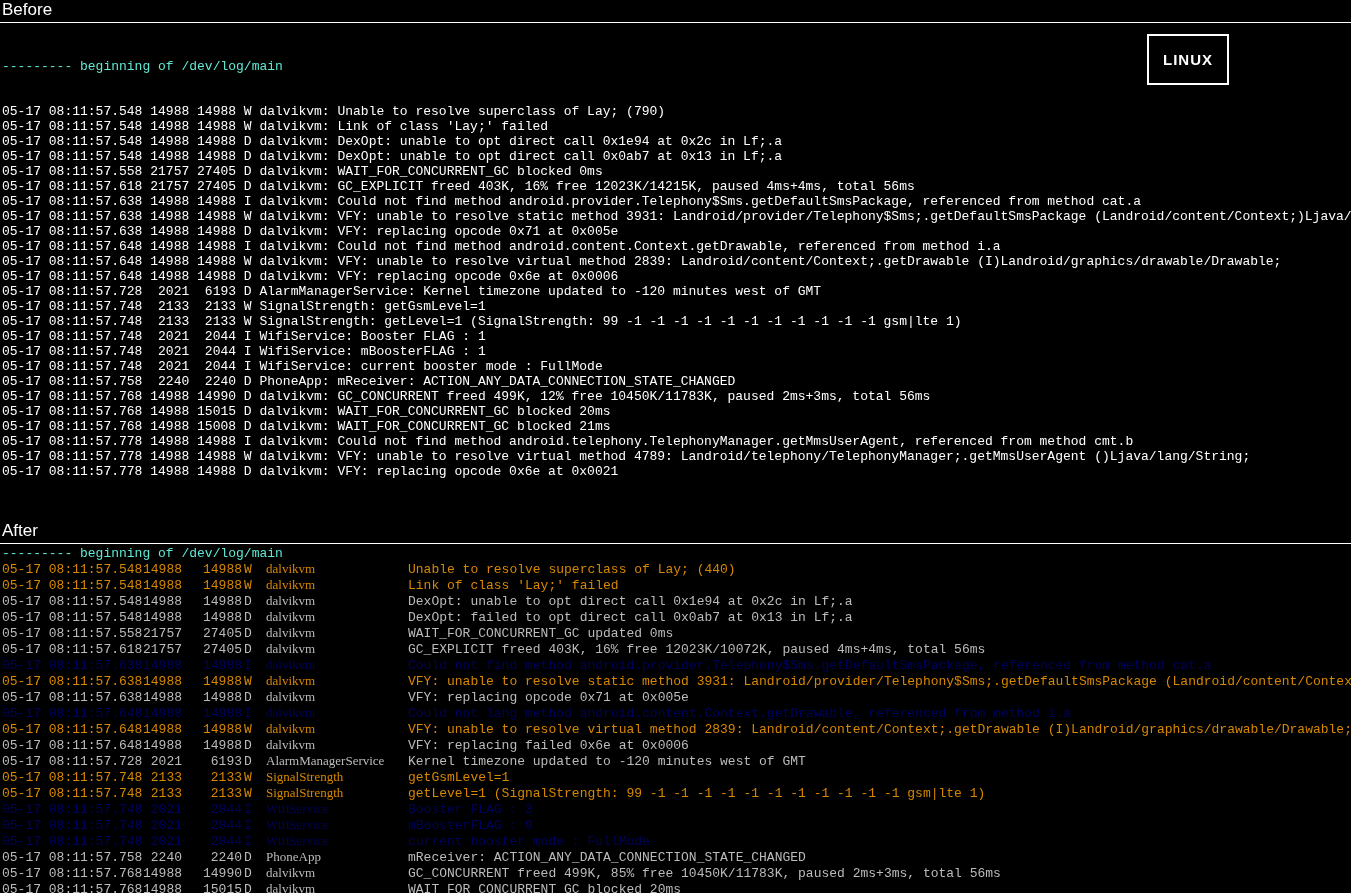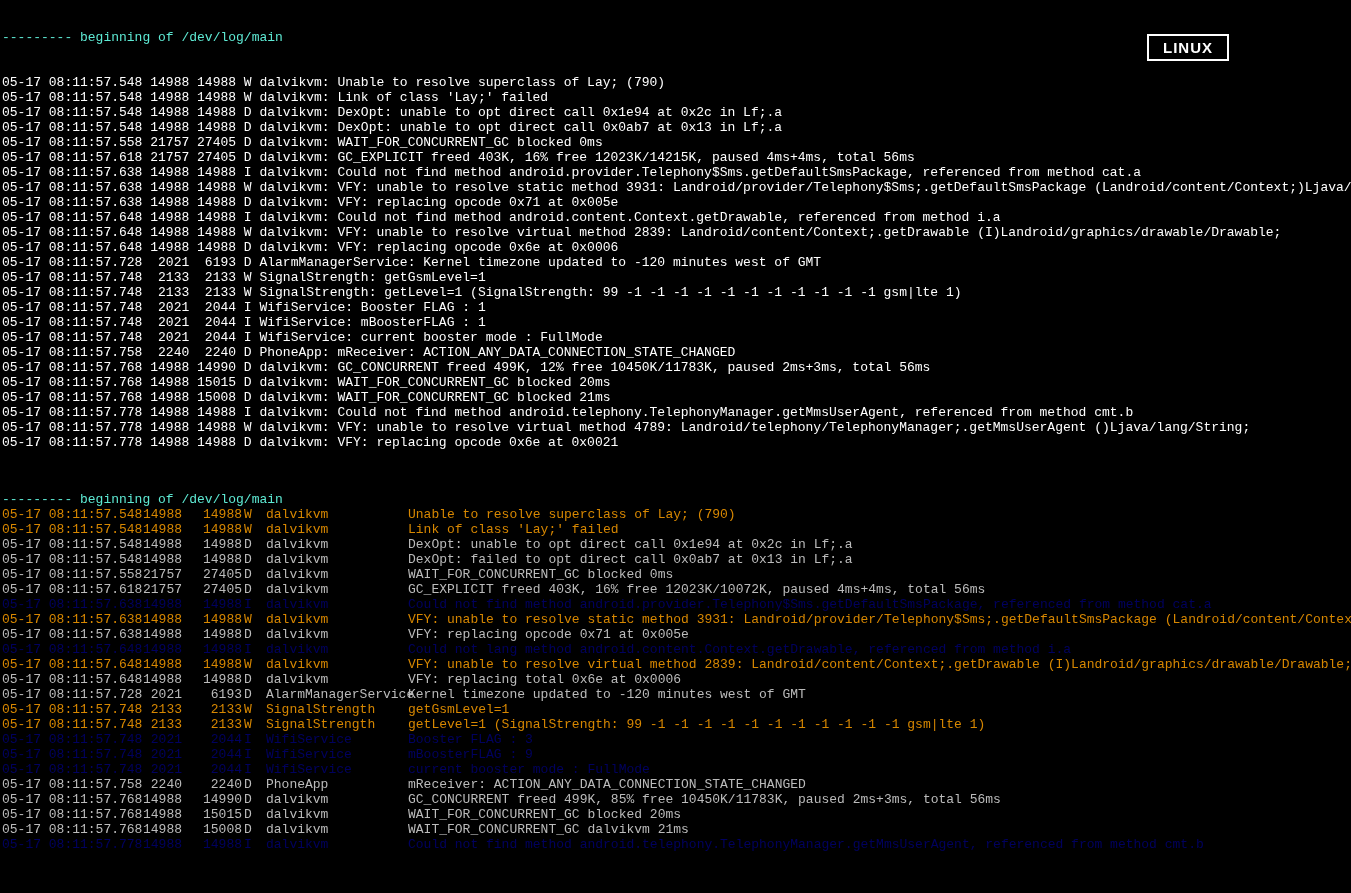--- a/index.html
+++ b/index.html
@@ -17,74 +17,76 @@
     font-size: 17px;
     padding: 2px 2px 5px 2px;
     border-bottom: 1px solid #fff;
     margin-bottom: 6px;
   }
   .badge {
     position: absolute;
     right: 122px;
     top: 34px;
     border: 2px solid #fff;
-    padding: 4px 14px;
+    padding: 16px 14px;
     font-family: Arial, sans-serif;
     font-size: 15px;
     font-weight: bold;
     letter-spacing: 1px;
     background: #000;
   }
   .pre-block {
     white-space: pre;
     padding-left: 2px;
   }
   .section2 { margin-top: 12px; }
   .section2 .section-title { margin-bottom: 2px; }
   .after-block { padding-left: 2px; }
   .row { white-space: nowrap; }
   .col-date { display: inline-block; width: 130px; }
   .col-pid  { display: inline-block; width:  56px; text-align: right; padding-right: 6px;}
   .col-tid  { display: inline-block; width:  56px; text-align: right; padding-right: 2px;}
   .col-lvl  { display: inline-block; width:  16px; padding-left:0px;}
-  .col-tag  { display: inline-block; width: 148px; padding-left: 6px;}
+  .col-tag  { display: inline-block; width: 148px; padding-left: 6px; font-family: Liberation Serif, serif;}
   .col-msg  { display: inline; }
   .c-W { color: #d78700; }   
   .c-I { color: #00005f; }   
   .c-D { color: #bbb; }      
   .c-header { color: #5eead4; }
 </style>
 </head>
 <body>
 
 <div class="badge">LINUX</div>
 
 <div>
+  <div class="section-title">Before</div>
   <div class="pre-block">
     <div class="c-header">--------- beginning of /dev/log/main</div>
     <div id="raw-lines"><div>05-17 08:11:57.548 14988 14988 W dalvikvm: Unable to resolve superclass of Lay; (790)</div><div>05-17 08:11:57.548 14988 14988 W dalvikvm: Link of class 'Lay;' failed</div><div>05-17 08:11:57.548 14988 14988 D dalvikvm: DexOpt: unable to opt direct call 0x1e94 at 0x2c in Lf;.a</div><div>05-17 08:11:57.548 14988 14988 D dalvikvm: DexOpt: unable to opt direct call 0x0ab7 at 0x13 in Lf;.a</div><div>05-17 08:11:57.558 21757 27405 D dalvikvm: WAIT_FOR_CONCURRENT_GC blocked 0ms</div><div>05-17 08:11:57.618 21757 27405 D dalvikvm: GC_EXPLICIT freed 403K, 16% free 12023K/14215K, paused 4ms+4ms, total 56ms</div><div>05-17 08:11:57.638 14988 14988 I dalvikvm: Could not find method android.provider.Telephony$Sms.getDefaultSmsPackage, referenced from method cat.a</div><div>05-17 08:11:57.638 14988 14988 W dalvikvm: VFY: unable to resolve static method 3931: Landroid/provider/Telephony$Sms;.getDefaultSmsPackage (Landroid/content/Context;)Ljava/lang/String;</div><div>05-17 08:11:57.638 14988 14988 D dalvikvm: VFY: replacing opcode 0x71 at 0x005e</div><div>05-17 08:11:57.648 14988 14988 I dalvikvm: Could not find method android.content.Context.getDrawable, referenced from method i.a</div><div>05-17 08:11:57.648 14988 14988 W dalvikvm: VFY: unable to resolve virtual method 2839: Landroid/content/Context;.getDrawable (I)Landroid/graphics/drawable/Drawable;</div><div>05-17 08:11:57.648 14988 14988 D dalvikvm: VFY: replacing opcode 0x6e at 0x0006</div><div>05-17 08:11:57.728  2021  6193 D AlarmManagerService: Kernel timezone updated to -120 minutes west of GMT</div><div>05-17 08:11:57.748  2133  2133 W SignalStrength: getGsmLevel=1</div><div>05-17 08:11:57.748  2133  2133 W SignalStrength: getLevel=1 (SignalStrength: 99 -1 -1 -1 -1 -1 -1 -1 -1 -1 -1 -1 gsm|lte 1)</div><div>05-17 08:11:57.748  2021  2044 I WifiService: Booster FLAG : 1</div><div>05-17 08:11:57.748  2021  2044 I WifiService: mBoosterFLAG : 1</div><div>05-17 08:11:57.748  2021  2044 I WifiService: current booster mode : FullMode</div><div>05-17 08:11:57.758  2240  2240 D PhoneApp: mReceiver: ACTION_ANY_DATA_CONNECTION_STATE_CHANGED</div><div>05-17 08:11:57.768 14988 14990 D dalvikvm: GC_CONCURRENT freed 499K, 12% free 10450K/11783K, paused 2ms+3ms, total 56ms</div><div>05-17 08:11:57.768 14988 15015 D dalvikvm: WAIT_FOR_CONCURRENT_GC blocked 20ms</div><div>05-17 08:11:57.768 14988 15008 D dalvikvm: WAIT_FOR_CONCURRENT_GC blocked 21ms</div><div>05-17 08:11:57.778 14988 14988 I dalvikvm: Could not find method android.telephony.TelephonyManager.getMmsUserAgent, referenced from method cmt.b</div><div>05-17 08:11:57.778 14988 14988 W dalvikvm: VFY: unable to resolve virtual method 4789: Landroid/telephony/TelephonyManager;.getMmsUserAgent ()Ljava/lang/String;</div><div>05-17 08:11:57.778 14988 14988 D dalvikvm: VFY: replacing opcode 0x6e at 0x0021</div></div>
   </div>
 </div>
 
 <div class="section2">
+  <div class="section-title">After</div>
   <div class="after-block">
     <div class="c-header">--------- beginning of /dev/log/main</div>
     <div id="after-lines">
-        <div class="row c-W"><span class="col-date">05-17 08:11:57.548</span><span class="col-pid">14988</span><span class="col-tid">14988</span><span class="col-lvl">W</span><span class="col-tag">dalvikvm</span><span class="col-msg">Unable to resolve superclass of Lay; (790)</span></div>
+        <div class="row c-W"><span class="col-date">05-17 08:11:57.548</span><span class="col-pid">14988</span><span class="col-tid">14988</span><span class="col-lvl">W</span><span class="col-tag">dalvikvm</span><span class="col-msg">Unable to resolve superclass of Lay; (440)</span></div>
         <div class="row c-W"><span class="col-date">05-17 08:11:57.548</span><span class="col-pid">14988</span><span class="col-tid">14988</span><span class="col-lvl">W</span><span class="col-tag">dalvikvm</span><span class="col-msg">Link of class 'Lay;' failed</span></div>
         <div class="row c-D"><span class="col-date">05-17 08:11:57.548</span><span class="col-pid">14988</span><span class="col-tid">14988</span><span class="col-lvl">D</span><span class="col-tag">dalvikvm</span><span class="col-msg">DexOpt: unable to opt direct call 0x1e94 at 0x2c in Lf;.a</span></div>
         <div class="row c-D"><span class="col-date">05-17 08:11:57.548</span><span class="col-pid">14988</span><span class="col-tid">14988</span><span class="col-lvl">D</span><span class="col-tag">dalvikvm</span><span class="col-msg">DexOpt: failed to opt direct call 0x0ab7 at 0x13 in Lf;.a</span></div>
-        <div class="row c-D"><span class="col-date">05-17 08:11:57.558</span><span class="col-pid">21757</span><span class="col-tid">27405</span><span class="col-lvl">D</span><span class="col-tag">dalvikvm</span><span class="col-msg">WAIT_FOR_CONCURRENT_GC blocked 0ms</span></div>
+        <div class="row c-D"><span class="col-date">05-17 08:11:57.558</span><span class="col-pid">21757</span><span class="col-tid">27405</span><span class="col-lvl">D</span><span class="col-tag">dalvikvm</span><span class="col-msg">WAIT_FOR_CONCURRENT_GC updated 0ms</span></div>
         <div class="row c-D"><span class="col-date">05-17 08:11:57.618</span><span class="col-pid">21757</span><span class="col-tid">27405</span><span class="col-lvl">D</span><span class="col-tag">dalvikvm</span><span class="col-msg">GC_EXPLICIT freed 403K, 16% free 12023K/10072K, paused 4ms+4ms, total 56ms</span></div>
         <div class="row c-I"><span class="col-date">05-17 08:11:57.638</span><span class="col-pid">14988</span><span class="col-tid">14988</span><span class="col-lvl">I</span><span class="col-tag">dalvikvm</span><span class="col-msg">Could not find method android.provider.Telephony$Sms.getDefaultSmsPackage, referenced from method cat.a</span></div>
         <div class="row c-W"><span class="col-date">05-17 08:11:57.638</span><span class="col-pid">14988</span><span class="col-tid">14988</span><span class="col-lvl">W</span><span class="col-tag">dalvikvm</span><span class="col-msg">VFY: unable to resolve static method 3931: Landroid/provider/Telephony$Sms;.getDefaultSmsPackage (Landroid/content/Context;)Ljava/lang/String;</span></div>
         <div class="row c-D"><span class="col-date">05-17 08:11:57.638</span><span class="col-pid">14988</span><span class="col-tid">14988</span><span class="col-lvl">D</span><span class="col-tag">dalvikvm</span><span class="col-msg">VFY: replacing opcode 0x71 at 0x005e</span></div>
         <div class="row c-I"><span class="col-date">05-17 08:11:57.648</span><span class="col-pid">14988</span><span class="col-tid">14988</span><span class="col-lvl">I</span><span class="col-tag">dalvikvm</span><span class="col-msg">Could not lang method android.content.Context.getDrawable, referenced from method i.a</span></div>
         <div class="row c-W"><span class="col-date">05-17 08:11:57.648</span><span class="col-pid">14988</span><span class="col-tid">14988</span><span class="col-lvl">W</span><span class="col-tag">dalvikvm</span><span class="col-msg">VFY: unable to resolve virtual method 2839: Landroid/content/Context;.getDrawable (I)Landroid/graphics/drawable/Drawable;</span></div>
-        <div class="row c-D"><span class="col-date">05-17 08:11:57.648</span><span class="col-pid">14988</span><span class="col-tid">14988</span><span class="col-lvl">D</span><span class="col-tag">dalvikvm</span><span class="col-msg">VFY: replacing total 0x6e at 0x0006</span></div>
+        <div class="row c-D"><span class="col-date">05-17 08:11:57.648</span><span class="col-pid">14988</span><span class="col-tid">14988</span><span class="col-lvl">D</span><span class="col-tag">dalvikvm</span><span class="col-msg">VFY: replacing failed 0x6e at 0x0006</span></div>
         <div class="row c-D"><span class="col-date">05-17 08:11:57.728</span><span class="col-pid">2021</span><span class="col-tid">6193</span><span class="col-lvl">D</span><span class="col-tag">AlarmManagerService</span><span class="col-msg">Kernel timezone updated to -120 minutes west of GMT</span></div>
         <div class="row c-W"><span class="col-date">05-17 08:11:57.748</span><span class="col-pid">2133</span><span class="col-tid">2133</span><span class="col-lvl">W</span><span class="col-tag">SignalStrength</span><span class="col-msg">getGsmLevel=1</span></div>
         <div class="row c-W"><span class="col-date">05-17 08:11:57.748</span><span class="col-pid">2133</span><span class="col-tid">2133</span><span class="col-lvl">W</span><span class="col-tag">SignalStrength</span><span class="col-msg">getLevel=1 (SignalStrength: 99 -1 -1 -1 -1 -1 -1 -1 -1 -1 -1 -1 gsm|lte 1)</span></div>
         <div class="row c-I"><span class="col-date">05-17 08:11:57.748</span><span class="col-pid">2021</span><span class="col-tid">2044</span><span class="col-lvl">I</span><span class="col-tag">WifiService</span><span class="col-msg">Booster FLAG : 3</span></div>
         <div class="row c-I"><span class="col-date">05-17 08:11:57.748</span><span class="col-pid">2021</span><span class="col-tid">2044</span><span class="col-lvl">I</span><span class="col-tag">WifiService</span><span class="col-msg">mBoosterFLAG : 9</span></div>
         <div class="row c-I"><span class="col-date">05-17 08:11:57.748</span><span class="col-pid">2021</span><span class="col-tid">2044</span><span class="col-lvl">I</span><span class="col-tag">WifiService</span><span class="col-msg">current booster mode : FullMode</span></div>
         <div class="row c-D"><span class="col-date">05-17 08:11:57.758</span><span class="col-pid">2240</span><span class="col-tid">2240</span><span class="col-lvl">D</span><span class="col-tag">PhoneApp</span><span class="col-msg">mReceiver: ACTION_ANY_DATA_CONNECTION_STATE_CHANGED</span></div>
         <div class="row c-D"><span class="col-date">05-17 08:11:57.768</span><span class="col-pid">14988</span><span class="col-tid">14990</span><span class="col-lvl">D</span><span class="col-tag">dalvikvm</span><span class="col-msg">GC_CONCURRENT freed 499K, 85% free 10450K/11783K, paused 2ms+3ms, total 56ms</span></div>
         <div class="row c-D"><span class="col-date">05-17 08:11:57.768</span><span class="col-pid">14988</span><span class="col-tid">15015</span><span class="col-lvl">D</span><span class="col-tag">dalvikvm</span><span class="col-msg">WAIT_FOR_CONCURRENT_GC blocked 20ms</span></div>
         <div class="row c-D"><span class="col-date">05-17 08:11:57.768</span><span class="col-pid">14988</span><span class="col-tid">15008</span><span class="col-lvl">D</span><span class="col-tag">dalvikvm</span><span class="col-msg">WAIT_FOR_CONCURRENT_GC dalvikvm 21ms</span></div>

